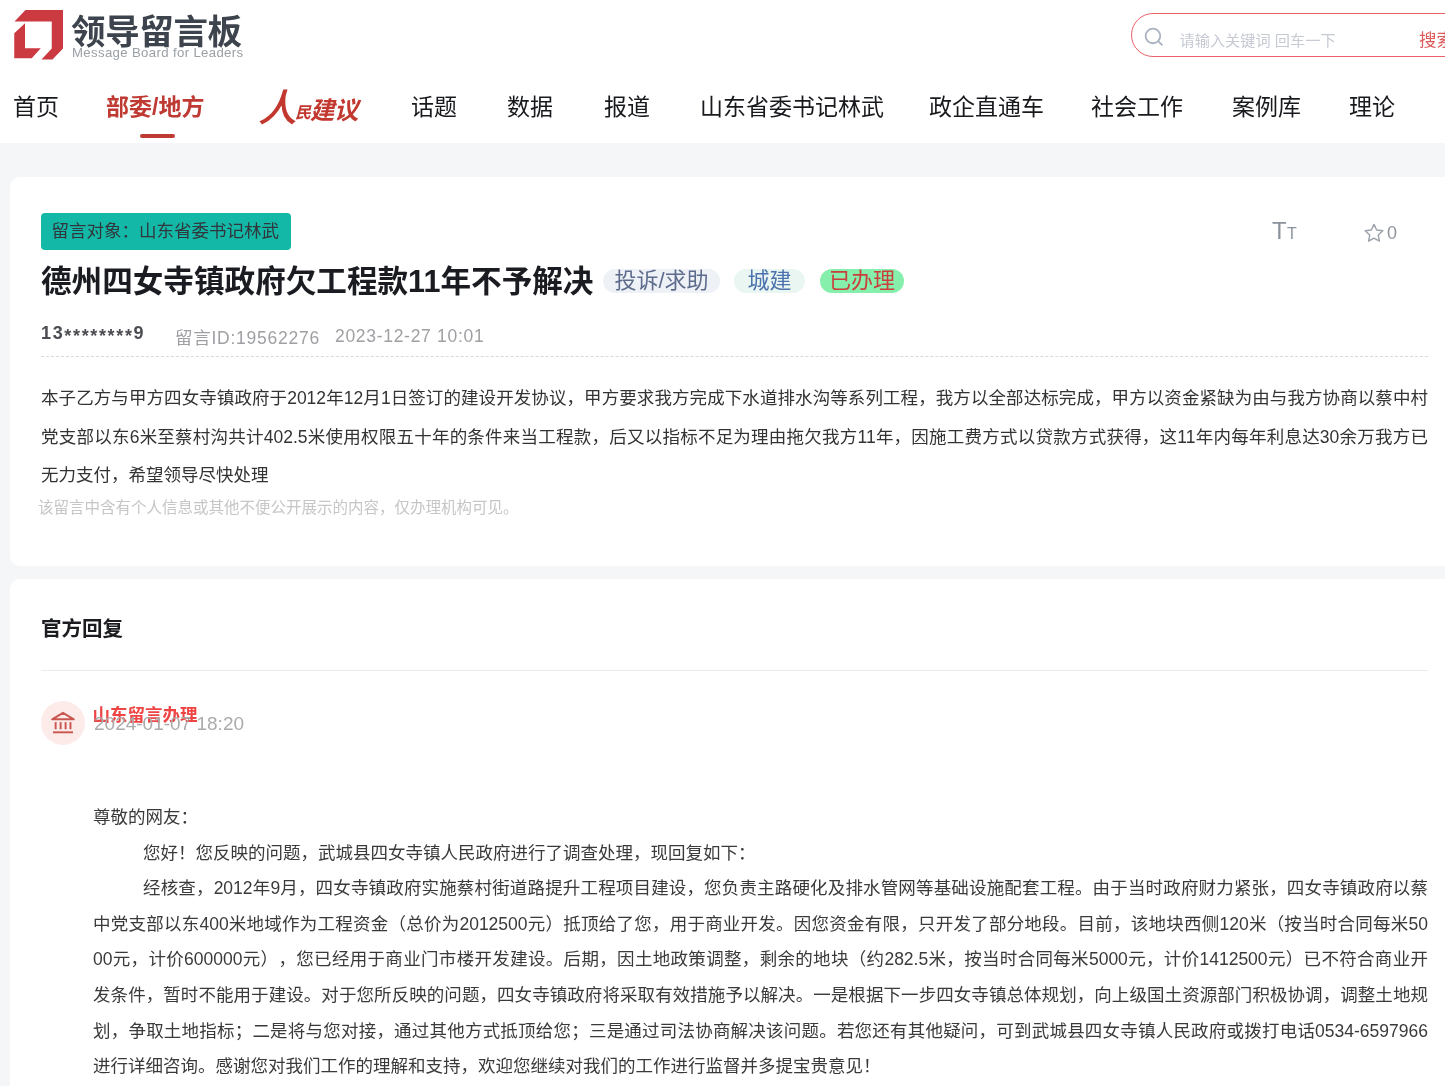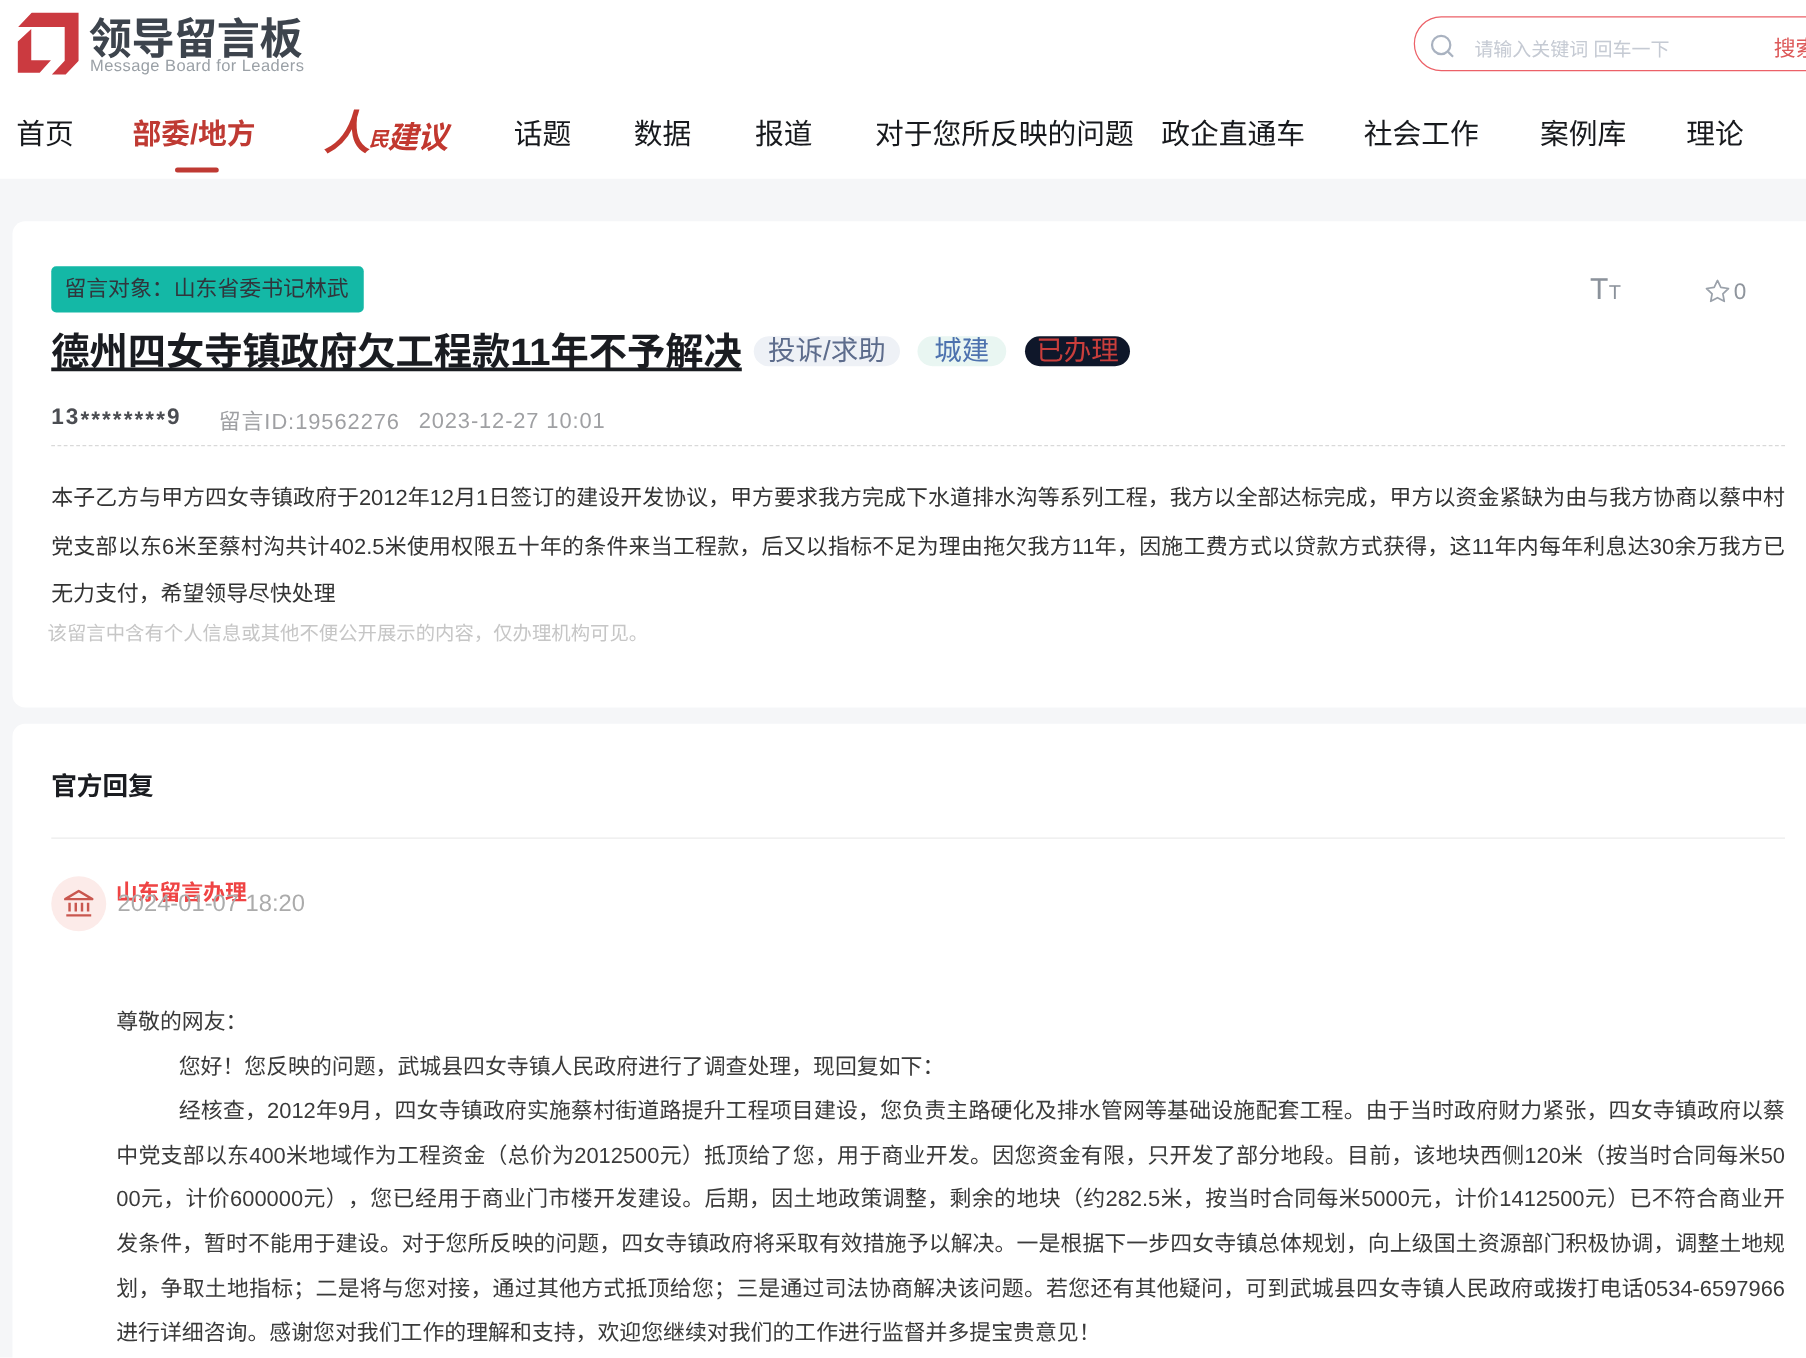--- a/index.html
+++ b/index.html
@@ -23,26 +23,26 @@
     border-radius:2px; background:#bf3a33; }
   
   #gray { position:absolute; left:0; top:143px; width:1445px; height:943px; background:#f5f6f8; }
   .card { position:absolute; left:10px; width:1449px; background:#fff; border-radius:10px; }
   #card1 { top:177px; height:389px; }
   #card2 { top:579px; height:560px; }
   
   #tgtbox { position:absolute; left:31px; top:36px; height:37px; line-height:37px;
     background:#14b8a6; border-radius:4px; padding:0 11.5px 0 10.5px; font-size:17.5px; color:#31353c; }
   #title { position:absolute; left:31px; top:80px; font-size:30.6px; font-weight:bold;
-    color:#1a1c21; letter-spacing:0px; white-space:nowrap;text-decoration:underline; }
+    color:#1a1c21; letter-spacing:0px; white-space:nowrap; }
   .tag { position:absolute; top:92px; height:24px; border-radius:12px; text-align:center;
     font-size:22px; line-height:24px; }
   #tag1 { left:593px; width:117px; background:#eef1f6; color:#5d6c8c; }
   #tag2 { left:724px; width:71px; background:#e9f6f2; color:#4d72ae;text-align:center; }
-  #tag3 { left:810px; width:84px; background:#0f172a; color:#ca3e3c; }
+  #tag3 { left:810px; width:84px; background:#86efac; color:#ca3e3c; }
   #urow { position:absolute; left:31px; top:146px; height:24px; }
   #urow .tel { font-size:18px; font-weight:bold; color:#4b4d52; letter-spacing:1.65px; }
   #urow .gid { position:absolute; left:134px; top:1px; width:320px; font-size:17.5px; color:#9fa0a3; letter-spacing:0.75px; }
   #urow .gtime { position:absolute; left:294px; top:3px; width:300px; font-size:17.5px; color:#9fa0a3; letter-spacing:0.7px; }
   #dash { position:absolute; left:31px; top:179px; width:1387px; border-top:1px dashed #d9d9d9; }
   #msg { position:absolute; left:31px; top:202px; width:1387px; font-size:17.5px;
     line-height:38.6px; color:#333; }
   .jl { text-align:justify; text-align-last:justify; }
   #note { position:absolute; left:28px; top:317.5px; font-size:15.5px; color:#c6c6c6; }
   
@@ -72,21 +72,21 @@
     </svg>
     <span class="ph">请输入关键词 回车一下</span>
     <span class="btn">搜索</span>
   </div>
   <span class="nav" style="left:13px">首页</span>
   <span class="nav red" style="left:106px">部委/地方</span>
   <span class="nav" style="left:259px;top:91px;color:#c2382f;font-weight:bold;font-style:italic;font-size:25px;letter-spacing:-1px"><span style="font-size:37px;line-height:25px;font-family:'Liberation Serif',serif;vertical-align:-1px">人</span><span style="font-size:16px;vertical-align:2px">民</span><span style="font-size:24.5px;letter-spacing:-0.5px;vertical-align:0.5px">建议</span></span>
   <span class="nav" style="left:411px">话题</span>
   <span class="nav" style="left:507px">数据</span>
   <span class="nav" style="left:604px">报道</span>
-  <span class="nav" style="left:700px">对于您所反映的问题</span>
+  <span class="nav" style="left:700px">山东省委书记林武</span>
   <span class="nav" style="left:929px">政企直通车</span>
   <span class="nav" style="left:1091px">社会工作</span>
   <span class="nav" style="left:1232px">案例库</span>
   <span class="nav" style="left:1349px">理论</span>
   <div id="navline"></div>
 </div>
 <div id="gray"></div>
 <div class="card" id="card1">
   <div id="tgtbox">留言对象：山东省委书记林武</div>
   <div id="title">德州四女寺镇政府欠工程款11年不予解决</div>

